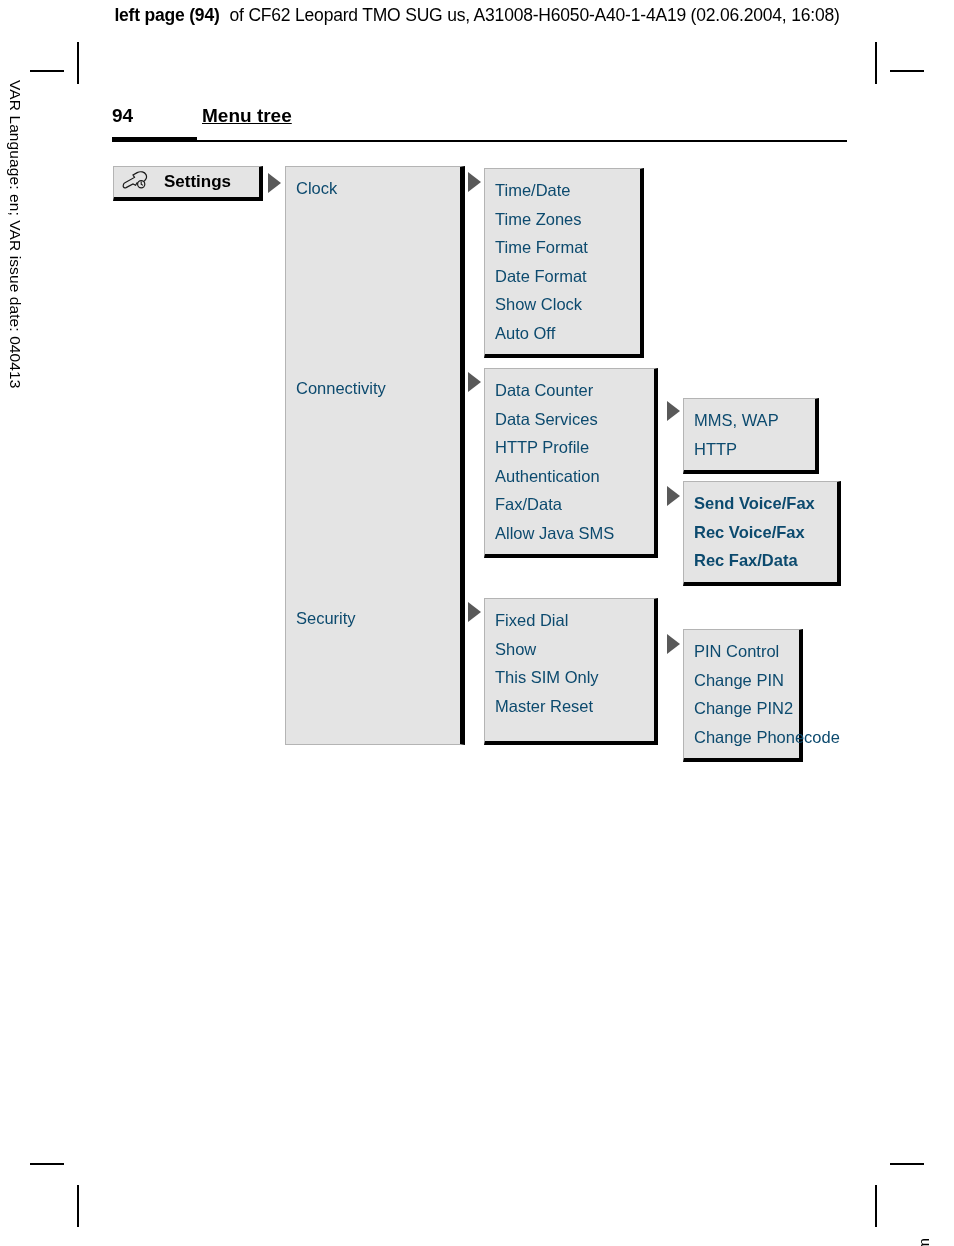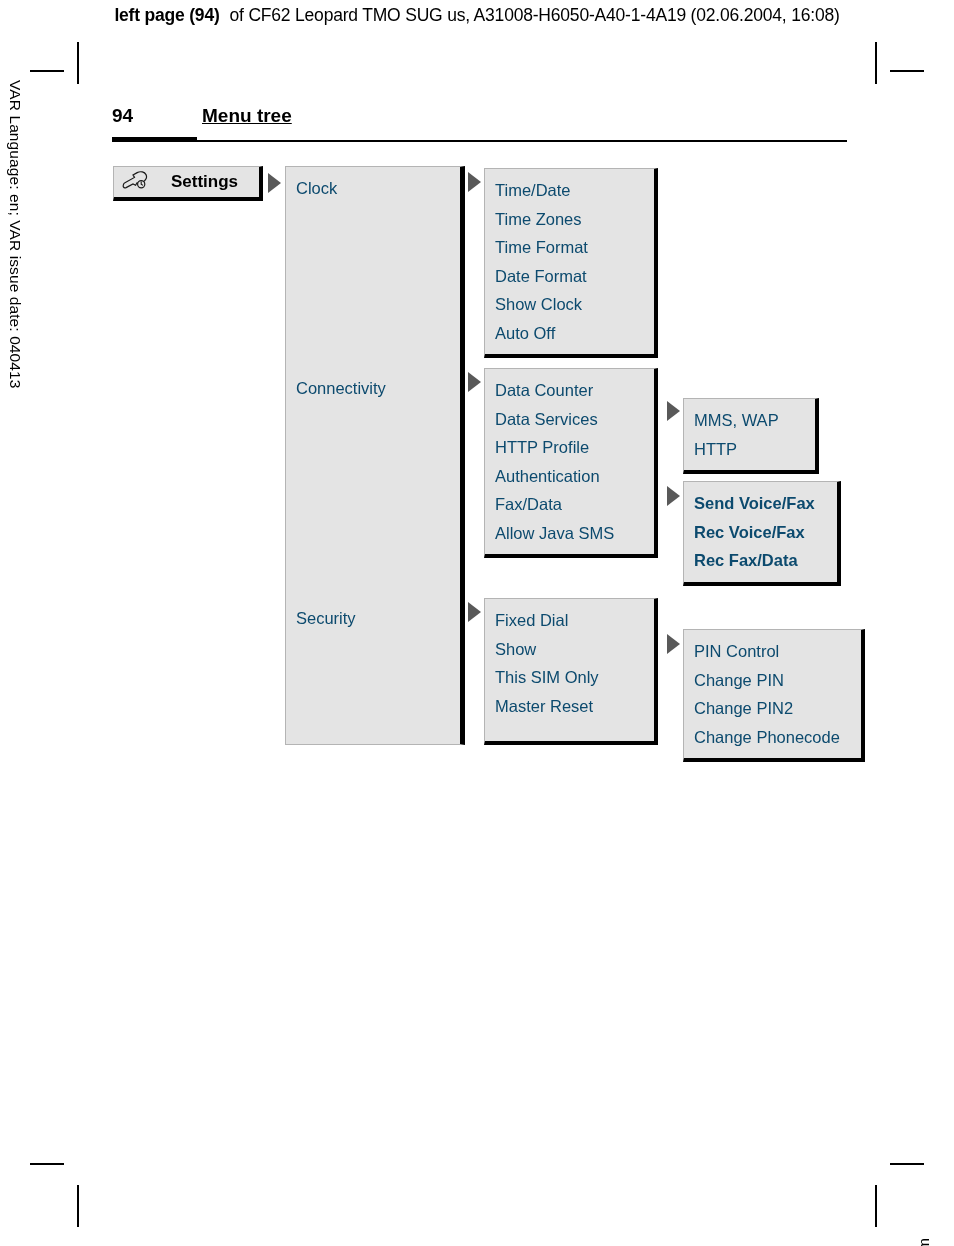--- a/index.html
+++ b/index.html
@@ -138,21 +138,21 @@
     border-left: 1px solid #b4b4b4;
     border-right: 4px solid #000000;
     border-bottom: 4px solid #000000;
     display: flex;
     align-items: center;
     padding-left: 8px;
   }
   .root-node .label {
     font-size: 17px;
     font-weight: bold;
-    margin-left: 23px;
+    margin-left: 16px;
     color: #000000;
   }
   .wrench-icon { display: block; }
 
   
   .arrow {
     position: absolute;
     width: 0;
     height: 0;
     border-top: 10px solid transparent;
@@ -205,21 +205,21 @@
   <div class="node col1" style="left:285px; top:166px; width:180px; height:579px; padding:0;">
     <div class="row" style="position:absolute; left:10px; top:7px;">Clock</div>
     <div class="row" style="position:absolute; left:10px; top:207px;">Connectivity</div>
     <div class="row" style="position:absolute; left:10px; top:437px;">Security</div>
   </div>
 
   <div class="arrow" style="left:468px; top:172px;"></div>
   <div class="arrow" style="left:468px; top:372px;"></div>
   <div class="arrow" style="left:468px; top:602px;"></div>
 
-  <div class="node" style="left:484px; top:168px; width:174px;">
+  <div class="node" style="left:484px; top:168px; width:160px;">
     <div class="row">Time/Date</div>
     <div class="row">Time Zones</div>
     <div class="row">Time Format</div>
     <div class="row">Date Format</div>
     <div class="row">Show Clock</div>
     <div class="row">Auto Off</div>
   </div>
 
   <div class="node" style="left:484px; top:368px; width:174px;">
     <div class="row">Data Counter</div>
@@ -245,20 +245,20 @@
     <div class="row">MMS, WAP</div>
     <div class="row">HTTP</div>
   </div>
 
   <div class="node" style="left:683px; top:481px; width:158px;font-weight:bold;">
     <div class="row">Send Voice/Fax</div>
     <div class="row">Rec Voice/Fax</div>
     <div class="row">Rec Fax/Data</div>
   </div>
 
-  <div class="node" style="left:683px; top:629px; width:182px;">
+  <div class="node" style="left:683px; top:629px; width:120px;">
     <div class="row">PIN Control</div>
     <div class="row">Change PIN</div>
     <div class="row">Change PIN2</div>
     <div class="row">Change Phonecode</div>
   </div>
 
 </div>
 
 </body></html>

